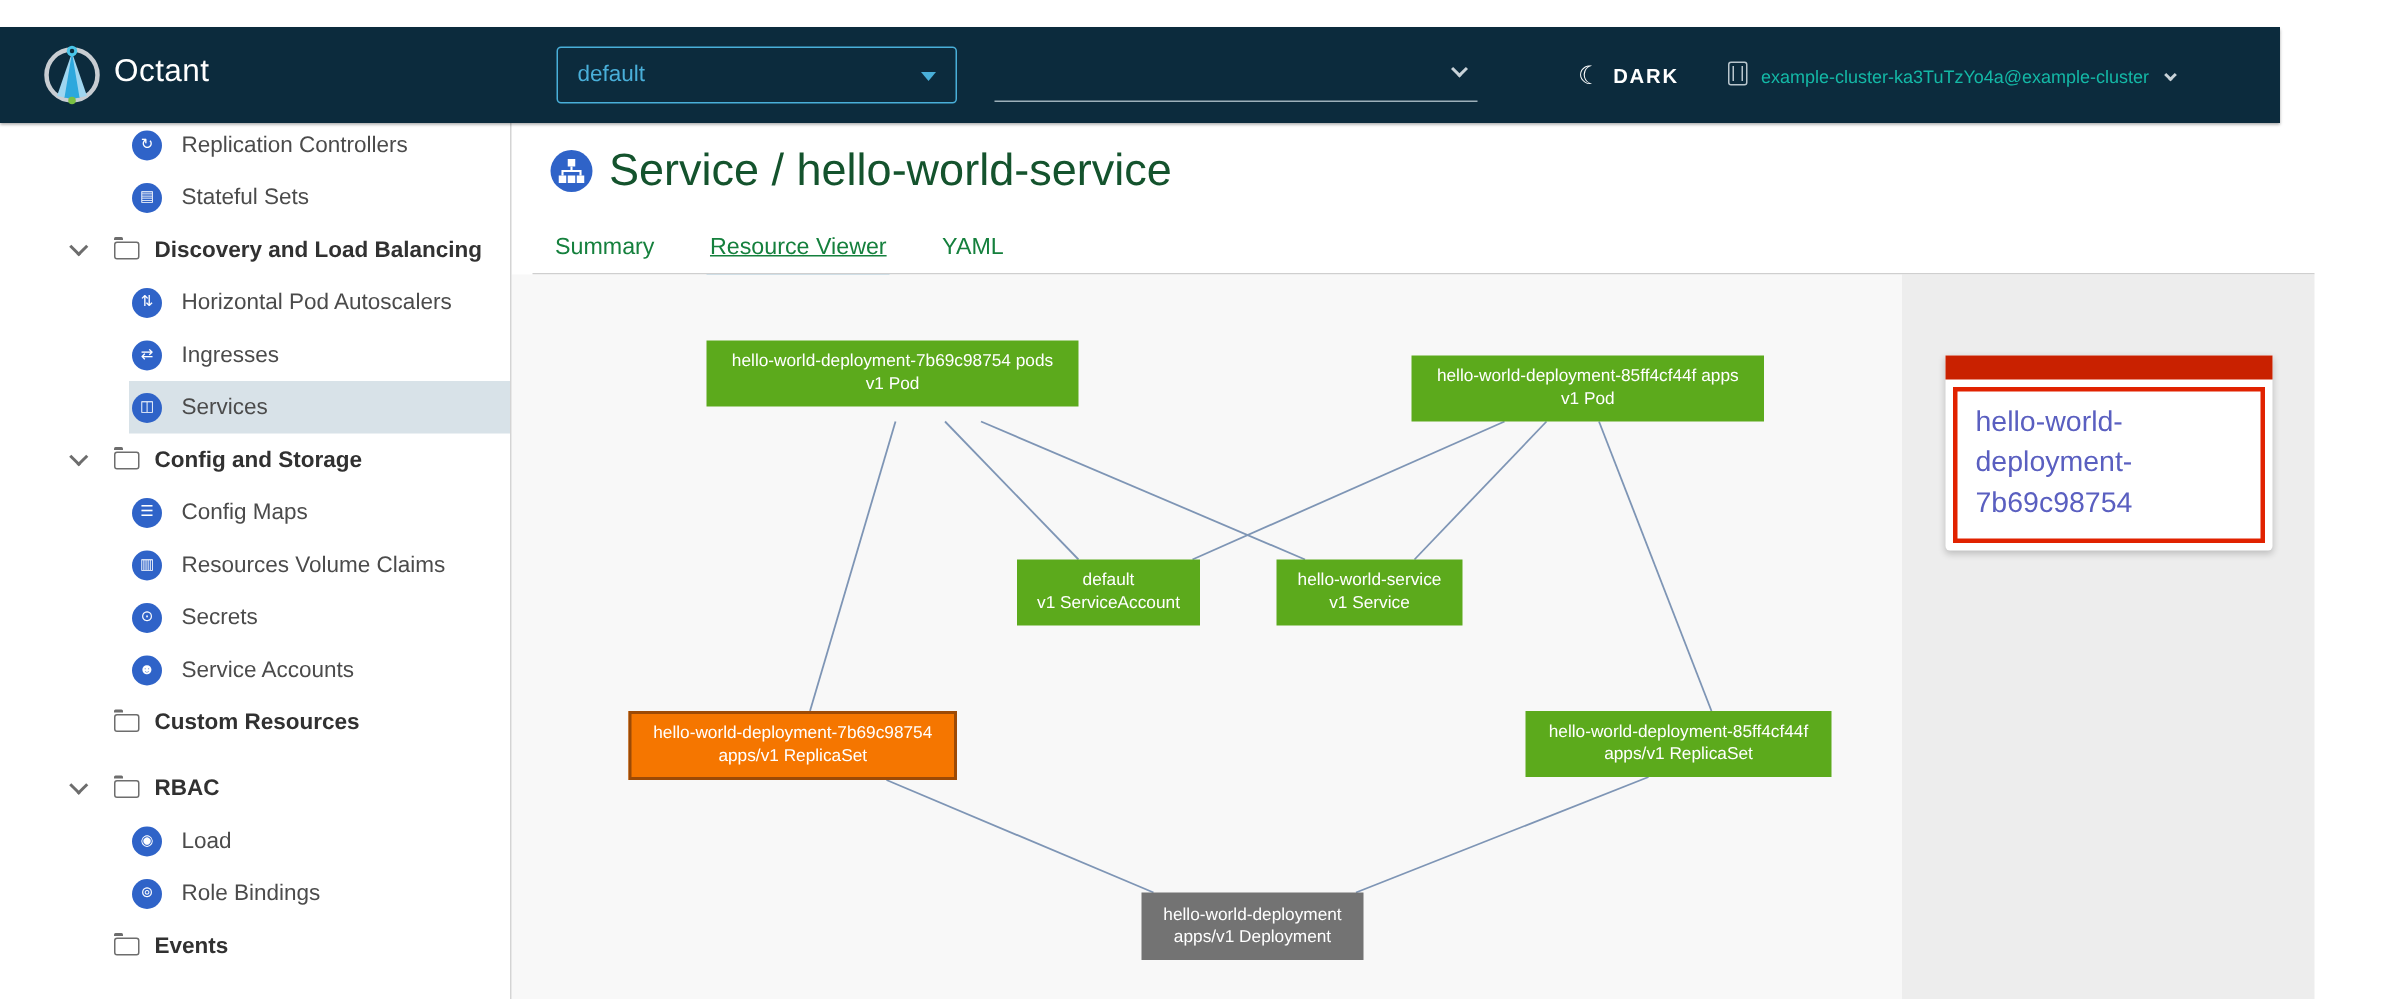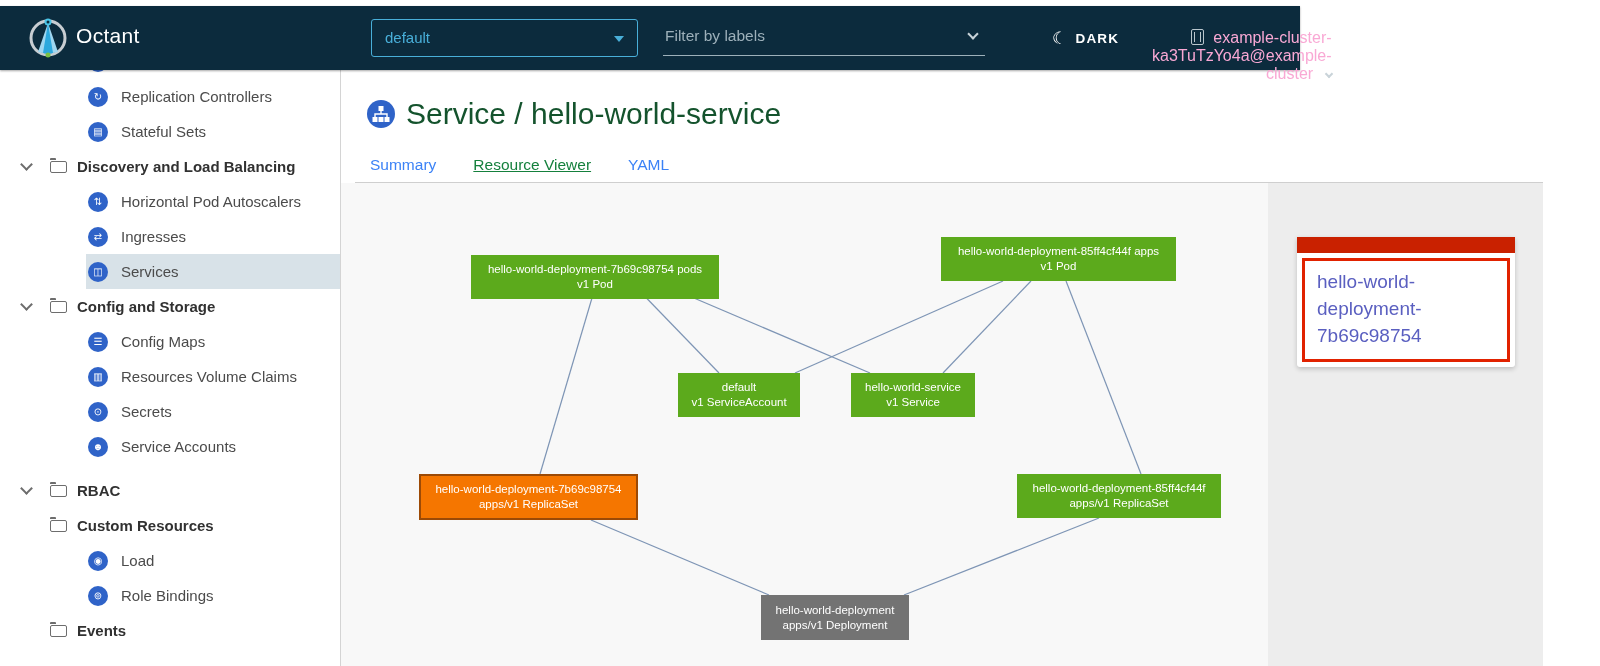--- a/index.html
+++ b/index.html
@@ -4,73 +4,73 @@
 <style>
   * { box-sizing: border-box; }
   html,body { margin:0; padding:0; }
   body {
     width:1600px; height:666px; position:relative; overflow:hidden;
     background:#ffffff; font-family:"Liberation Sans", sans-serif;
     -webkit-font-smoothing:antialiased;
   }
 
   
-  .topbar { position:absolute; left:0; top:6px; width:1300px; height:64px;
+  .topbar { position:absolute; left:0; top:18px; width:1520px; height:64px;
     background:#0c2b3d; z-index:30; box-shadow:0 1px 2px rgba(0,0,0,.35); }
   .logo { position:absolute; left:24px; top:8px; width:48px; height:48px; }
   .brand { position:absolute; left:76px; top:18px; color:#ffffff; font-size:21px; letter-spacing:.3px; }
   .ns-select { position:absolute; left:371px; top:13px; width:267px; height:38px;
     border:1px solid #49afd9; border-radius:3px; color:#49afd9; font-size:15px;
     line-height:36px; padding:0 30px 0 13px; cursor:pointer; }
   .ns-caret { position:absolute; right:13px; top:16px; width:0; height:0;
     border-left:5px solid transparent; border-right:5px solid transparent; border-top:6px solid #49afd9; }
   .filter-wrap { position:absolute; left:663px; top:14px; width:322px; height:36px;
     border-bottom:1px solid #9db0ba; }
   .filter-input { width:285px; height:32px; background:transparent; border:none; outline:none;
     color:#dfe7ec; font-size:15.5px; padding:0 0 0 2px; font-family:"Liberation Sans", sans-serif; }
   .filter-input::placeholder { color:#9db0ba; opacity:1; }
   .chev { display:inline-block; width:8px; height:8px; border-right:2px solid #c9d3d9;
     border-bottom:2px solid #c9d3d9; transform:rotate(45deg); }
   .filter-chev { position:absolute; right:8px; top:10px; }
   .theme-toggle { position:absolute; left:1052px; top:21px; color:#ffffff; font-size:13.5px;
     font-weight:bold; letter-spacing:1.2px; cursor:pointer; }
   .moon { font-weight:normal; font-size:17px; margin-right:7px; position:relative; top:1px; }
-  .cluster-sel { position:absolute; left:1152px; top:21px; color:#f9a8d4; font-size:16px; cursor:pointer;text-align:right; }
+  .cluster-sel { position:absolute; left:1152px; top:21px; color:#14b8a6; font-size:12px; cursor:pointer; }
   .cluster-icon { display:inline-block; width:13px; height:16px; border:1px solid #b9c6cd;
     border-radius:2px; margin-right:9px; position:relative; top:2px; }
   .cluster-icon:before { content:""; position:absolute; left:2px; right:2px; top:2px; bottom:2px;
     border-left:1px solid #b9c6cd; border-right:1px solid #b9c6cd; }
   .cluster-chev { width:6px; height:6px; border-color:#c9d3d9; margin-left:8px; position:relative; top:-2px; }
 
   
   .sidebar { position:absolute; left:0; top:64px; width:341px; bottom:0; background:#ffffff;
     border-right:1px solid #d4d4d4; overflow:hidden; z-index:10; }
   .side-list { margin-top:-20px; }
   .side-item { display:flex; align-items:center; height:35px; font-size:15px; color:#4b4b4b; cursor:pointer; }
-  .side-item.group { font-weight:bold; color:#313131; padding-left:22px; }
+  .side-item.group { font-weight:bold; color:#313131; padding-left:48px; }
   .side-item.sub { margin-left:86px; padding-left:2px; }
   .side-item.sub.selected { background:#d8e2e8; }
   .side-item.spacer { margin-top:9px; }
   .k8s-icon { flex:0 0 auto; width:20px; height:20px; border-radius:50%; background:#2f63c8;
     color:#ffffff; font-size:10px; line-height:20px; text-align:center; margin-right:13px; }
   .grp-chev { flex:0 0 auto; width:9px; height:9px; border-right:2px solid #6d6d6d;
     border-bottom:2px solid #6d6d6d; transform:rotate(45deg); margin-right:19px; position:relative; top:-2px; }
   .grp-chev.hidden { visibility:hidden; }
   .folder { flex:0 0 auto; width:17px; height:12px; border:1.5px solid #6d6d6d; border-radius:2px;
     position:relative; margin-right:10px; }
   .folder:before { content:""; position:absolute; left:-1px; top:-4px; width:6px; height:2px;
     background:#6d6d6d; border-radius:1px 1px 0 0; }
 
   
   .main-header { position:absolute; left:341px; top:64px; width:1259px; height:119px; background:#ffffff; }
   .page-title-row { position:absolute; left:25px; top:33px; display:flex; align-items:center; }
   .title-icon { width:30px; height:30px; margin-right:10px; }
   .page-title { font-size:30px; color:#14532d; }
   .tabs { position:absolute; left:27px; top:92px; display:flex; }
-  .tab { font-size:15.5px; color:#3b82f6; margin-right:33px; padding:0 2px 9px 2px; cursor:pointer; }
+  .tab { font-size:15.5px; color:#15803d; margin-right:33px; padding:0 2px 9px 2px; cursor:pointer; }
   .tab.active { color:#15803d; border-bottom:3.5px solid #0079b8;text-decoration:underline; }
   .header-divider { position:absolute; left:355px; top:182px; width:1188px; height:1px; background:#cfcfcf; }
 
   
   .canvas { position:absolute; left:341px; top:183px; width:927px; height:483px; background:#f8f8f8; }
   .edges { position:absolute; left:0; top:0; width:927px; height:483px; }
   .gnode { position:absolute; display:flex; flex-direction:column; align-items:center; justify-content:center;
     color:#ffffff; font-size:11.5px; line-height:15px; text-align:center; cursor:pointer; }
   .gnode.selected { border:2px solid #9c4a06; }
 
@@ -96,21 +96,20 @@
     <circle cx="24" cy="41" r="2.5" fill="#7ac143"></circle>
   </svg>
   <div class="brand">Octant</div>
 
   <div class="ns-select">
     <span>default</span>
     <span class="ns-caret"></span>
   </div>
 
   <div class="filter-wrap">
-    <input class="filter-input" placeholder="Filter by labels" style="">
     <span class="chev filter-chev"></span>
   </div>
 
   <div class="theme-toggle">
     <span class="moon">☾</span><span>DARK</span>
   </div>
 
   <div class="cluster-sel">
     <span class="cluster-icon"></span><span>example-cluster-ka3TuTzYo4a@example-cluster</span>
     <span class="chev cluster-chev"></span>
@@ -162,29 +161,29 @@
         <span>Resources Volume Claims</span>
       </div>
       <div class="side-item sub">
         <span class="k8s-icon">⊙</span>
         <span>Secrets</span>
       </div>
       <div class="side-item sub">
         <span class="k8s-icon">☻</span>
         <span>Service Accounts</span>
       </div>
+      <div class="side-item group">
+        <span class="grp-chev hidden"></span>
+        <span class="folder"></span>
+        <span>Custom Resources</span>
+      </div>
       <div class="side-item group spacer">
         <span class="grp-chev"></span>
         <span class="folder"></span>
         <span>RBAC</span>
-      </div>
-      <div class="side-item group">
-        <span class="grp-chev hidden"></span>
-        <span class="folder"></span>
-        <span>Custom Resources</span>
       </div>
       <div class="side-item sub">
         <span class="k8s-icon">◉</span>
         <span>Load</span>
       </div>
       <div class="side-item sub">
         <span class="k8s-icon">⊚</span>
         <span>Role Bindings</span>
       </div>
       <div class="side-item group">
@@ -220,21 +219,21 @@
       <line x1="289" y1="98" x2="378" y2="190" stroke="#7e95b5" stroke-width="1.2"></line>
       <line x1="313" y1="98" x2="529" y2="190" stroke="#7e95b5" stroke-width="1.2"></line>
       <line x1="662" y1="98" x2="454" y2="190" stroke="#7e95b5" stroke-width="1.2"></line>
       <line x1="690" y1="98" x2="602" y2="190" stroke="#7e95b5" stroke-width="1.2"></line>
       <line x1="256" y1="98" x2="199" y2="291" stroke="#7e95b5" stroke-width="1.2"></line>
       <line x1="725" y1="98" x2="800" y2="291" stroke="#7e95b5" stroke-width="1.2"></line>
       <line x1="250" y1="337" x2="428" y2="412" stroke="#7e95b5" stroke-width="1.2"></line>
       <line x1="758" y1="335" x2="563" y2="412" stroke="#7e95b5" stroke-width="1.2"></line>
     </svg>
   <div>
-      <div class="gnode" style="left: 130px; top: 72px; width: 248px; height: 44px; background: rgb(92, 170, 28);">
+      <div class="gnode" style="left: 130px; top: 44px; width: 248px; height: 44px; background: rgb(92, 170, 28);">
         <span>hello-world-deployment-7b69c98754 pods</span>
         <span>v1 Pod</span>
       </div>
       <div class="gnode" style="left: 600px; top: 54px; width: 235px; height: 44px; background: rgb(92, 170, 28);">
         <span>hello-world-deployment-85ff4cf44f apps</span>
         <span>v1 Pod</span>
       </div>
       <div class="gnode" style="left: 337px; top: 190px; width: 122px; height: 44px; background: rgb(92, 170, 28);">
         <span>default</span>
         <span>v1 ServiceAccount</span>

